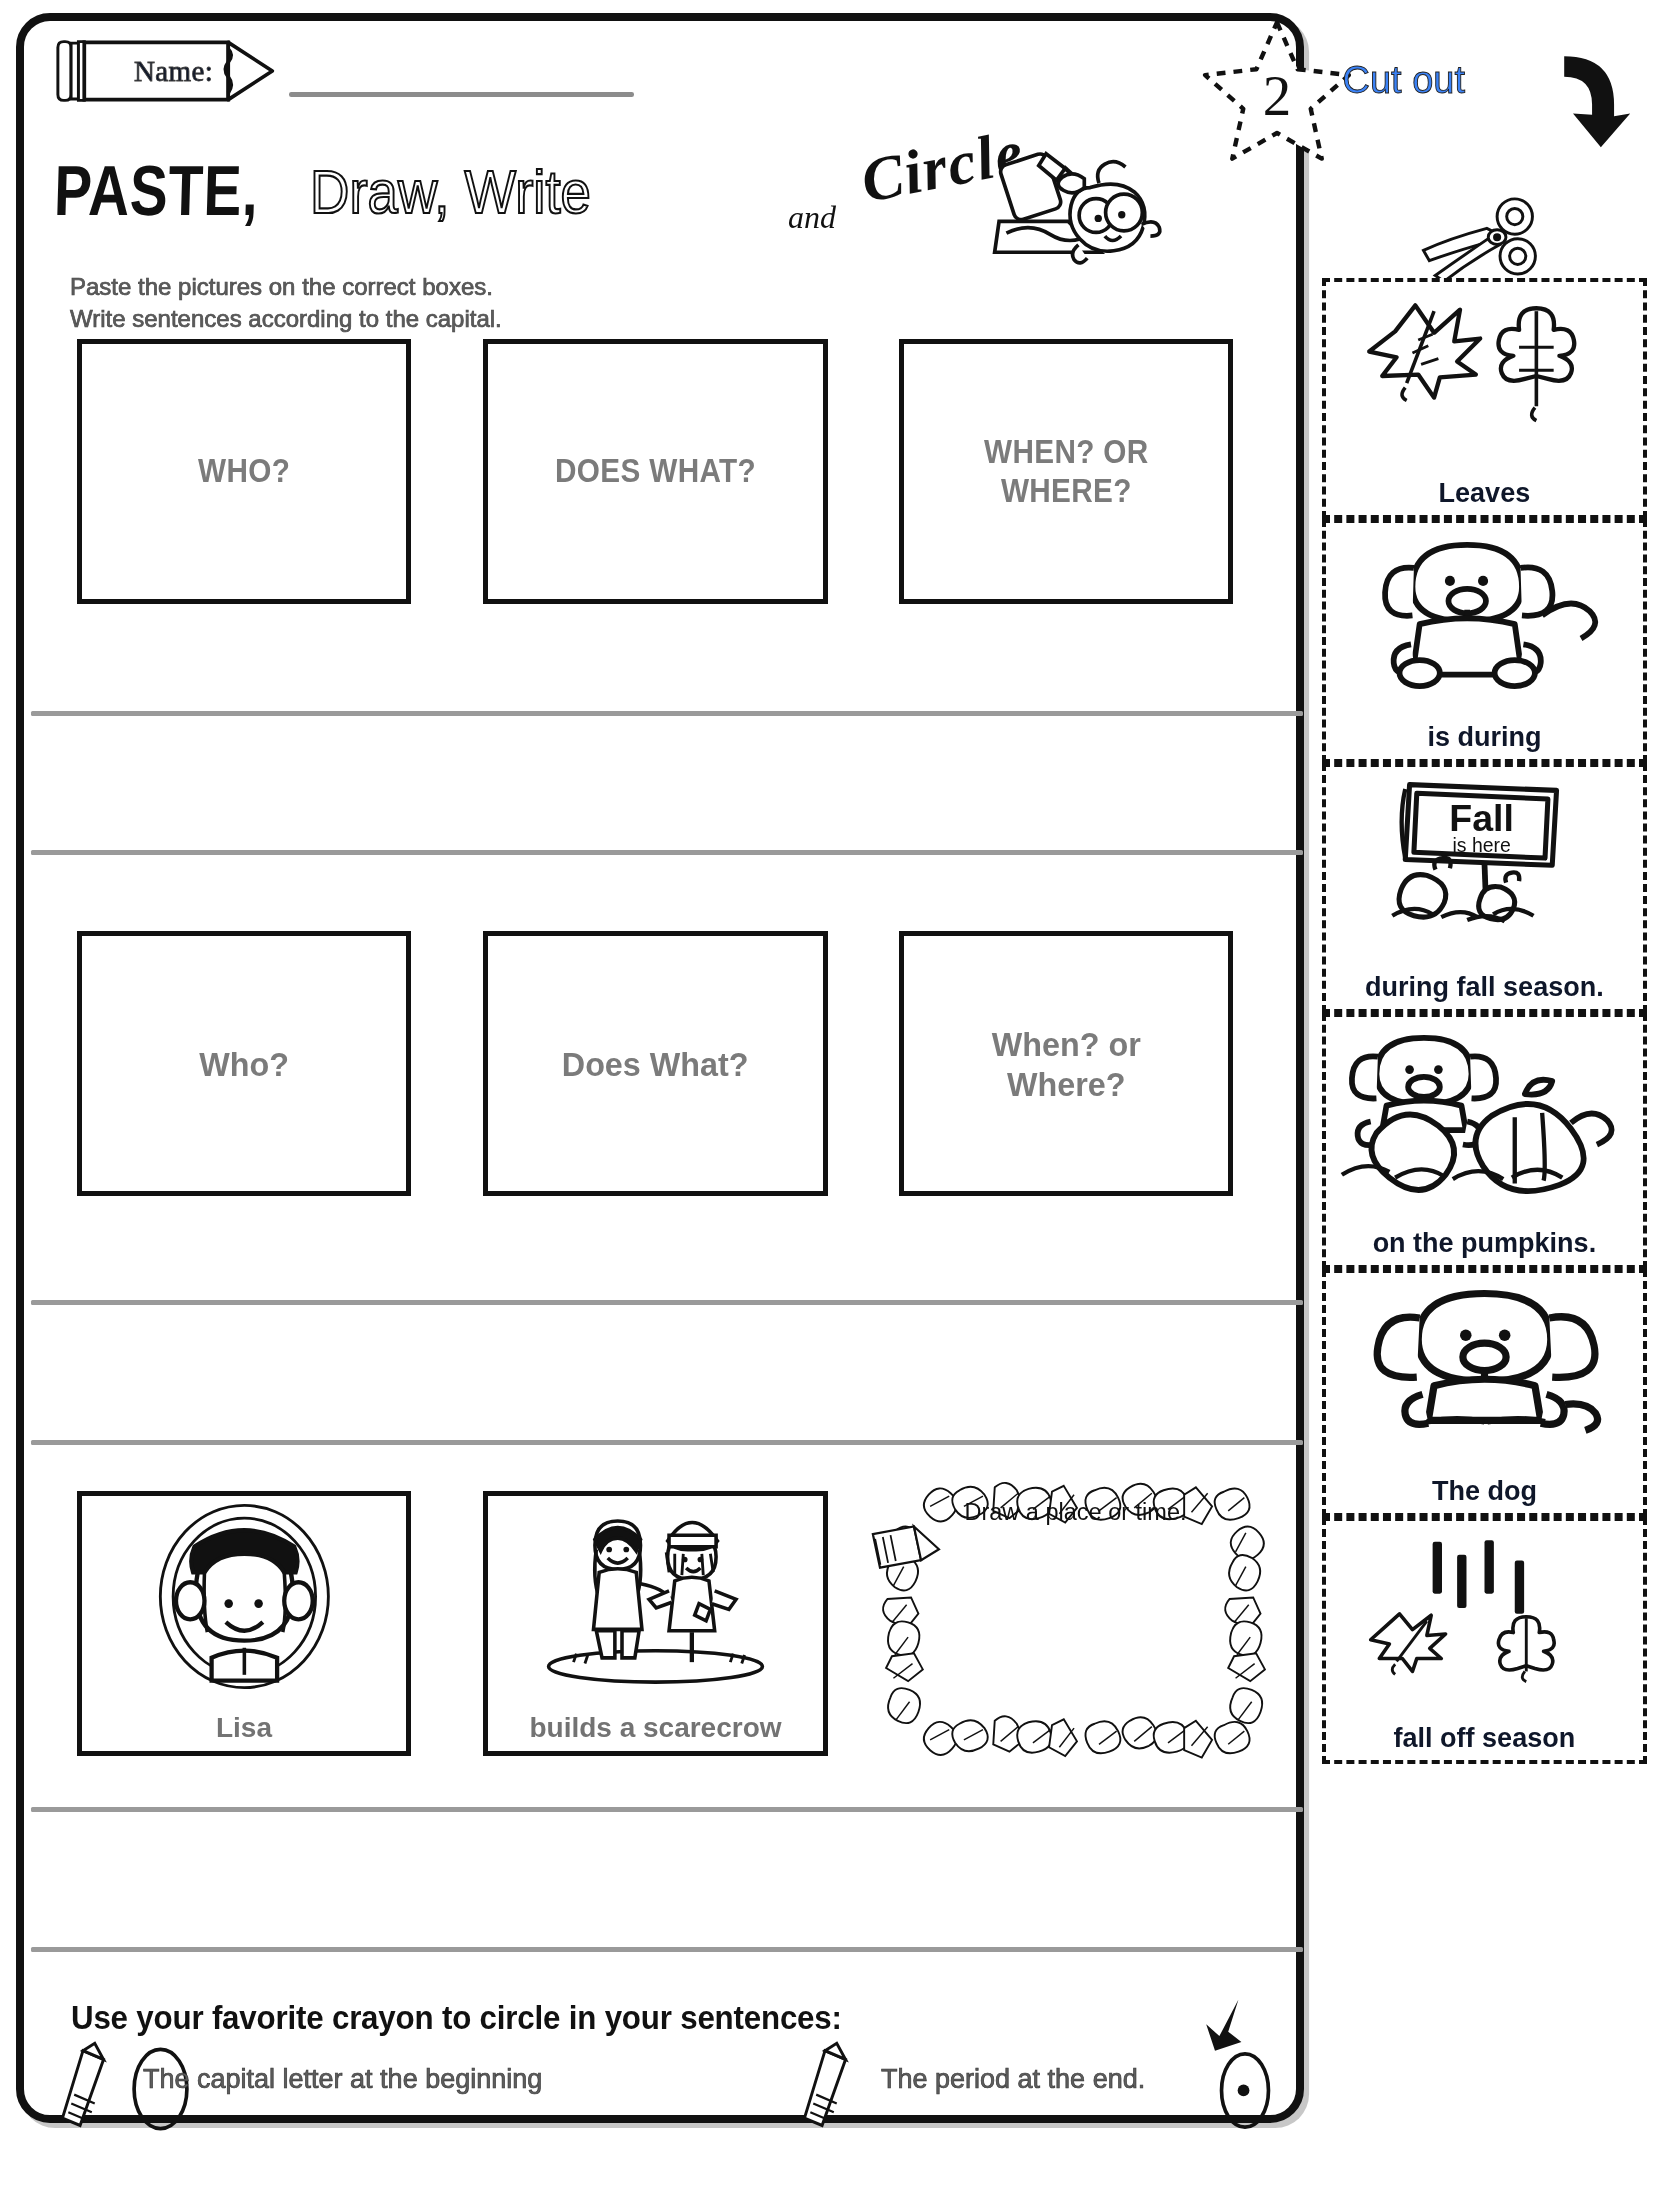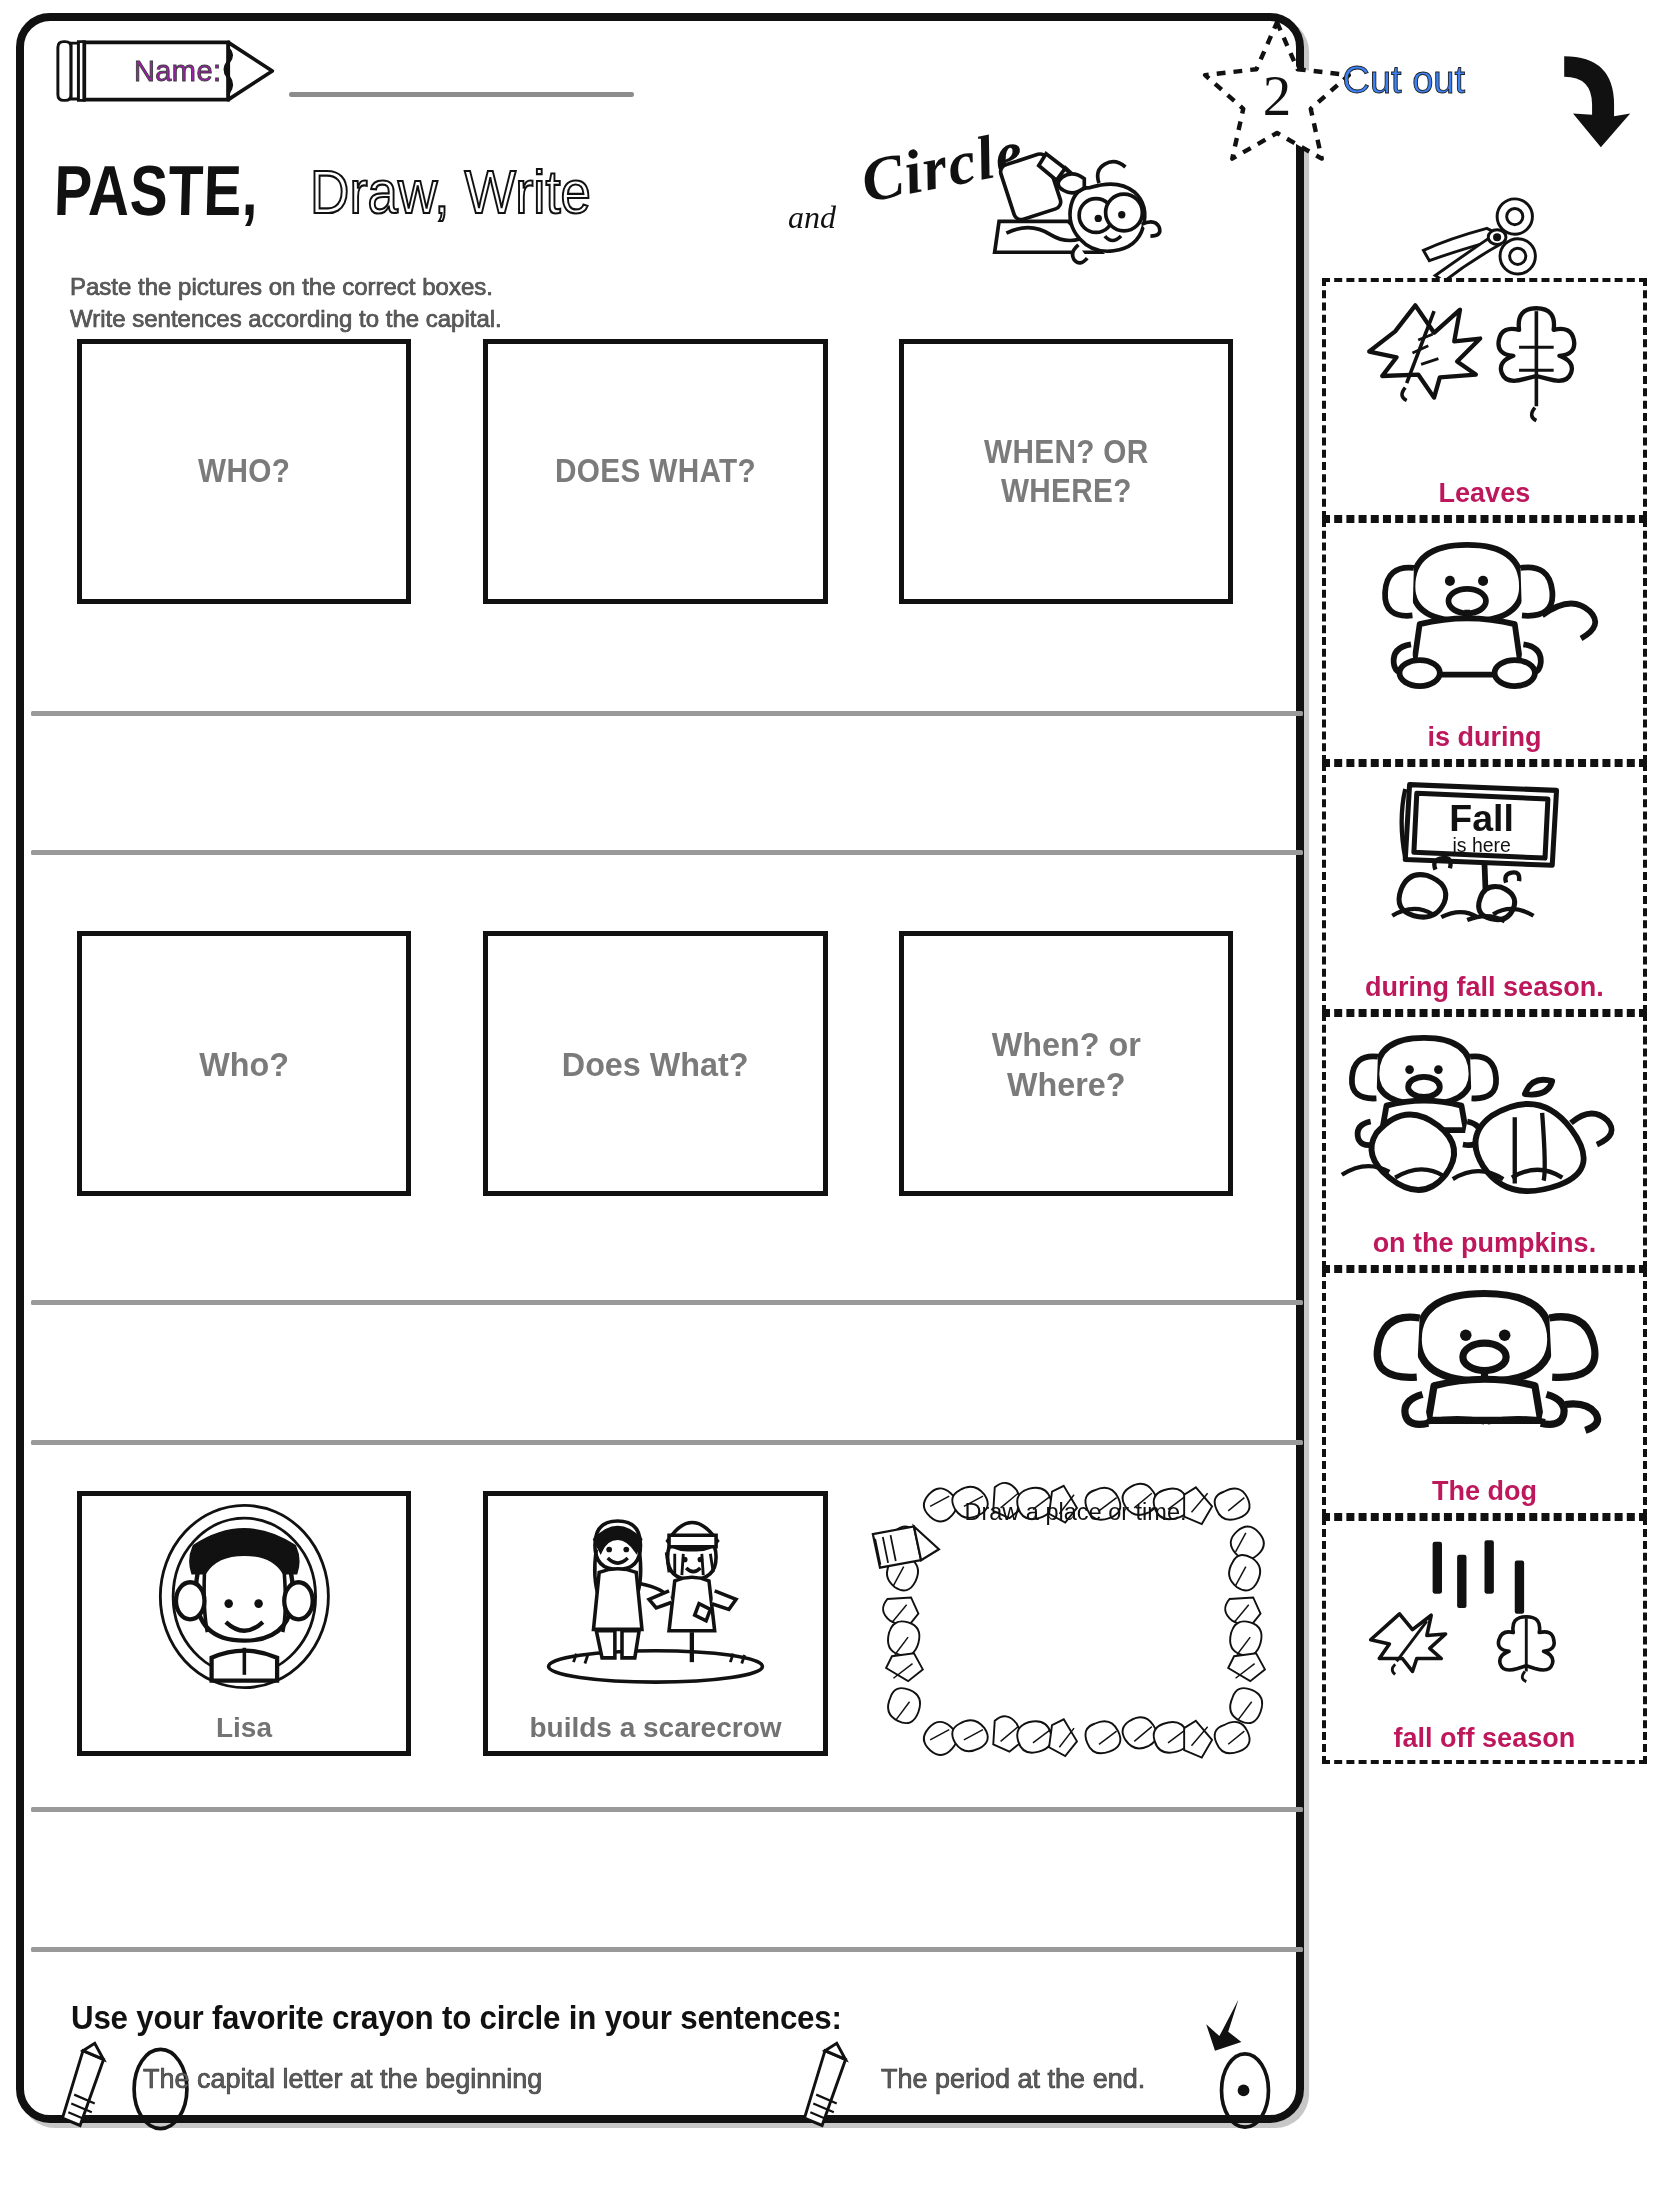--- a/index.html
+++ b/index.html
@@ -19,22 +19,22 @@
     border: 8px solid #111;
     border-radius: 34px;
     background: #fff;
     box-shadow: 5.1px 5.1px 0 0 rgba(0,0,0,0.22);
   }
 
   
   .name-tag { position:absolute; left:28px; top:16px; width:235px; height:68px; }
   .name-label {
     position:absolute; left:82px; top:17.6px;
-    font-size:29px; color:#a21caf; letter-spacing:0.4px;
-    font-family:Liberation Sans, sans-serif;
+    font-size:29px; color:#0f172a; letter-spacing:0.4px;
+    font-family:Liberation Serif, serif;
     -webkit-text-stroke: 0.9px #3d3d3d;
   }
   .name-line {
     position:absolute; left:265px; top:71px; width:345px; height:5.1px;
     background:#8c8c8c; border-radius:2.2px;
   }
 
   
   .title-row { position:absolute; left:29px; top:110px; width:1029px; height:103px; }
   .t-paste {
@@ -155,21 +155,21 @@
     font-size:38px; color:#3b82f6;
     -webkit-text-stroke:0.9px #222;
     font-family:"Liberation Sans", sans-serif;
   }
   .cut-card {
     position:absolute; left:5.9px; width:325px;
     border:4.4px dashed #111; background:#fff;
   }
   .cut-card .cc-label {
     position:absolute; left:0; bottom:5.9px; width:100%;
-    text-align:center; font-size:27px; color:#be185d;
+    text-align:center; font-size:27px; color:#0f172a;
     font-family:"Liberation Sans", sans-serif; font-weight:600;
   }
   .cut-card .cc-art { position:absolute; left:0; top:5.9px; width:100%; }
 
   svg { display:block; overflow:visible; }
 </style>
 </head>
 <body>
 
 <div class="page">

